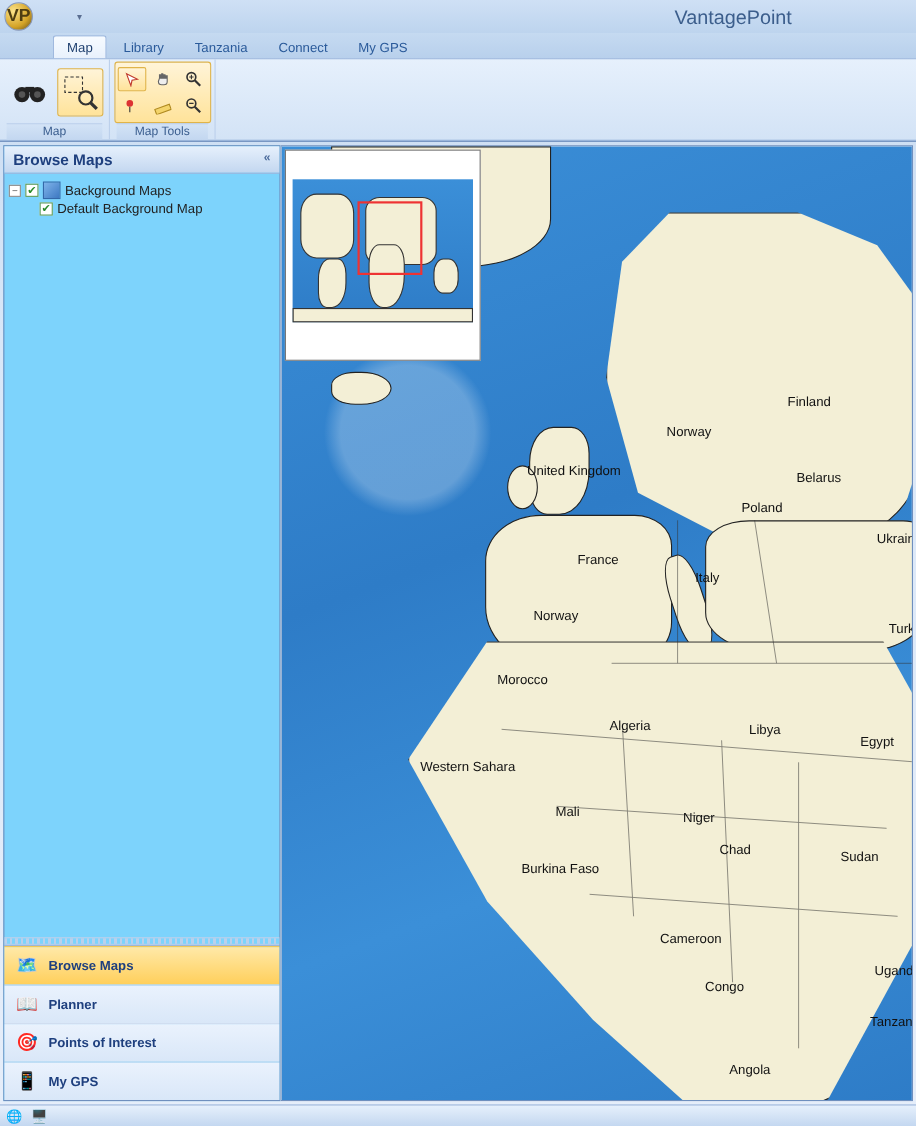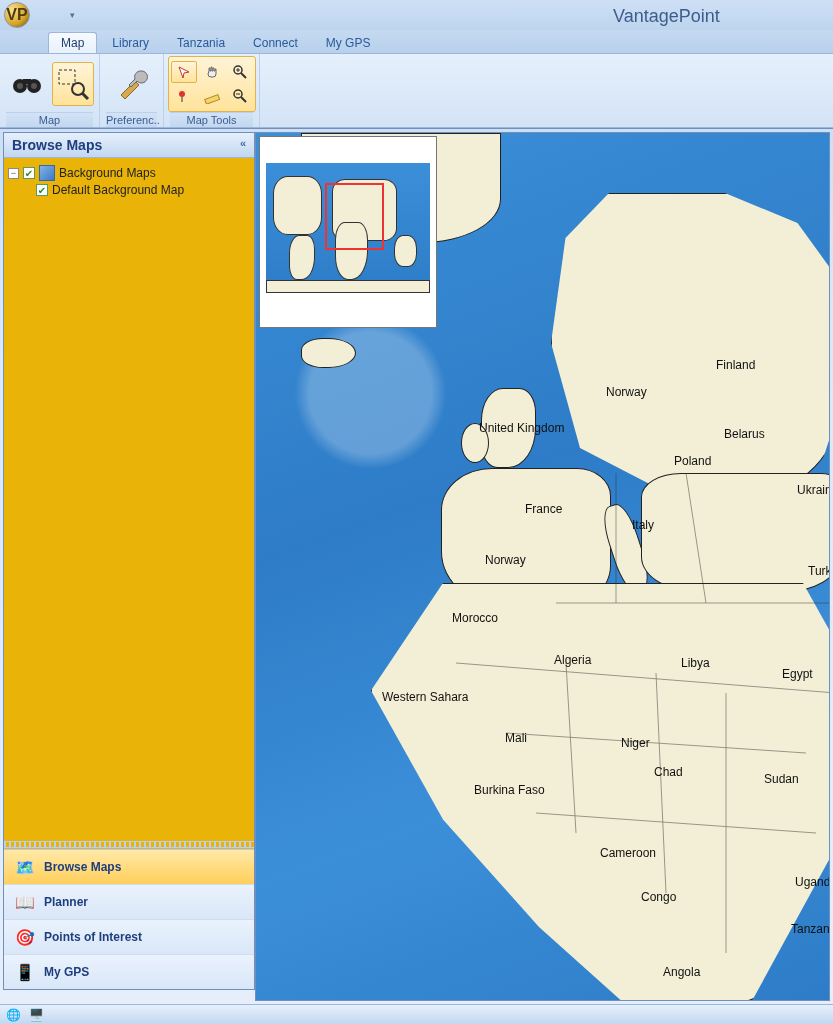--- a/index.html
+++ b/index.html
@@ -26,21 +26,21 @@
   .group-label { font-size: 11px; color: #3b5e8f; padding: 1px 0; width: 100%; text-align: center; background: linear-gradient(to bottom,#d3e3f6,#c3d7f0); border-top:1px solid #bcd0eb;}
   .big-btn { width: 42px; height: 44px; display: flex; align-items: center; justify-content: center; font-size: 22px; border:1px solid transparent; border-radius:3px;}
   .big-btn.sel{ background:linear-gradient(to bottom,#fff4d8,#ffe39a); border:1px solid #e0b44a;}
   .small-grid{ display:grid; grid-template-columns:repeat(3,26px); grid-template-rows:repeat(2,22px); gap:2px;}
   .sm{width:26px;height:22px;display:flex;align-items:center;justify-content:center;font-size:14px;border:1px solid transparent;border-radius:2px;}
   .sm.sel{background:linear-gradient(to bottom,#fff4d8,#ffe39a);border:1px solid #e0b44a;}
   .maptools-group .group-body{background:linear-gradient(to bottom,#fff4d8,#ffe39a);border:1px solid #e0b44a;border-radius:3px;padding:2px;}
 
   
   .main { display: flex; height: calc(1024px - 30px - 24px - 74px - 20px); border-top:1px solid #6f8fbe;}
-  .sidebar { width: 252px; background: #eab308; border: 1px solid #6f8fbe; margin: 3px 0 14px 3px; display:flex; flex-direction:column;}
+  .sidebar { width: 252px; background: #7dd3fc; border: 1px solid #6f8fbe; margin: 3px 0 3px 3px; display:flex; flex-direction:column;}
   .panel-title { background: linear-gradient(to bottom,#e6f0fc,#c3d7f0); color: #1e3f7e; font-weight: bold; font-size: 14px; padding: 4px 8px; display:flex; justify-content:space-between; border-bottom:1px solid #9cb6dc;}
   .panel-title .collapse{font-size:11px;color:#4c6c9c;}
   .tree { flex:1; padding: 6px 4px; font-size: 12px; color:#222; overflow:auto;}
   .tree-row{display:flex;align-items:center;gap:4px;padding:1px 0;}
   .tree-row .exp{width:11px;height:11px;border:1px solid #8a8a8a;font-size:9px;line-height:9px;text-align:center;color:#555;background:#fff;}
   .tree-row .chk{width:12px;height:12px;border:1px solid #5a9a5a;background:#fff;display:flex;align-items:center;justify-content:center;color:#2a8a2a;font-size:10px;}
   .tree-row .ic{width:16px;height:16px;background:linear-gradient(135deg,#7fb4ea,#3d78c2);border:1px solid #3468a8;}
   .tree-child{margin-left:28px;}
   .stack{border-top:1px solid #9cb6dc;}
   .stack-item{display:flex;align-items:center;gap:8px;padding:6px 10px;font-size:12px;font-weight:bold;color:#1e3f7e;border-top:1px solid #d0ddf0;background:linear-gradient(to bottom,#eaf2fd,#d9e7f8);}
@@ -98,31 +98,20 @@
       </div>
       <div class="big-btn sel">
         <svg width="34" height="34" viewBox="0 0 34 34">
             <rect x="3" y="3" width="16" height="14" fill="none" stroke="#333" stroke-dasharray="3 2"></rect>
             <circle cx="22" cy="22" r="6" fill="none" stroke="#333" stroke-width="2"></circle>
             <line x1="26" y1="26" x2="32" y2="32" stroke="#333" stroke-width="3"></line>
           </svg>
       </div>
     </div>
     <div class="group-label">Map</div>
-  </div>
-  <div class="group" style="width:64px;">
-    <div class="group-body">
-      <div class="big-btn">
-        <svg width="34" height="34" viewBox="0 0 34 34">
-            <path d="M6 28 L20 14 L24 18 L10 32 Z" fill="#d8a94c" stroke="#8a6a20"></path>
-            <path d="M26 4 a6 6 0 1 1 -4 10 L16 20 L14 18 L20 12 a6 6 0 0 1 6 -8 Z" fill="#bbb" stroke="#666"></path>
-          </svg>
-      </div>
-    </div>
-    <div class="group-label">Preferenc..</div>
   </div>
   <div class="group maptools-group" style="width:96px;justify-content:flex-end;">
     <div class="group-body">
       <div class="small-grid">
         <div class="sm sel">
             <svg width="14" height="14" viewBox="0 0 14 14">
               <path d="M2 2 L12 7 L7 8 L6 13 Z" fill="#fff" stroke="#c0392b" stroke-width="1"></path>
             </svg>
           </div>
         <div class="sm">

